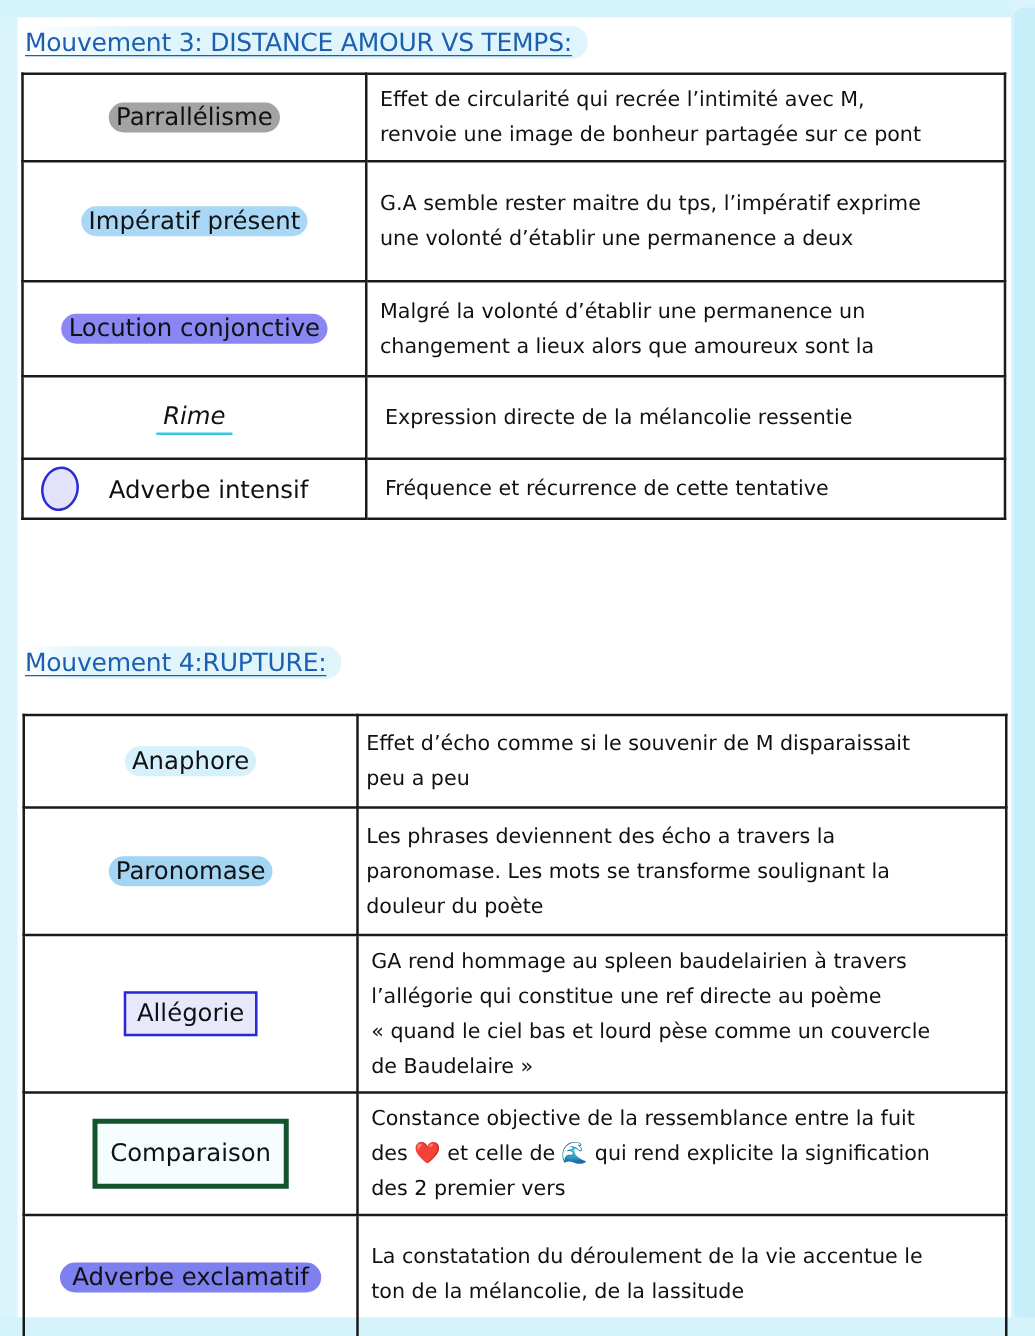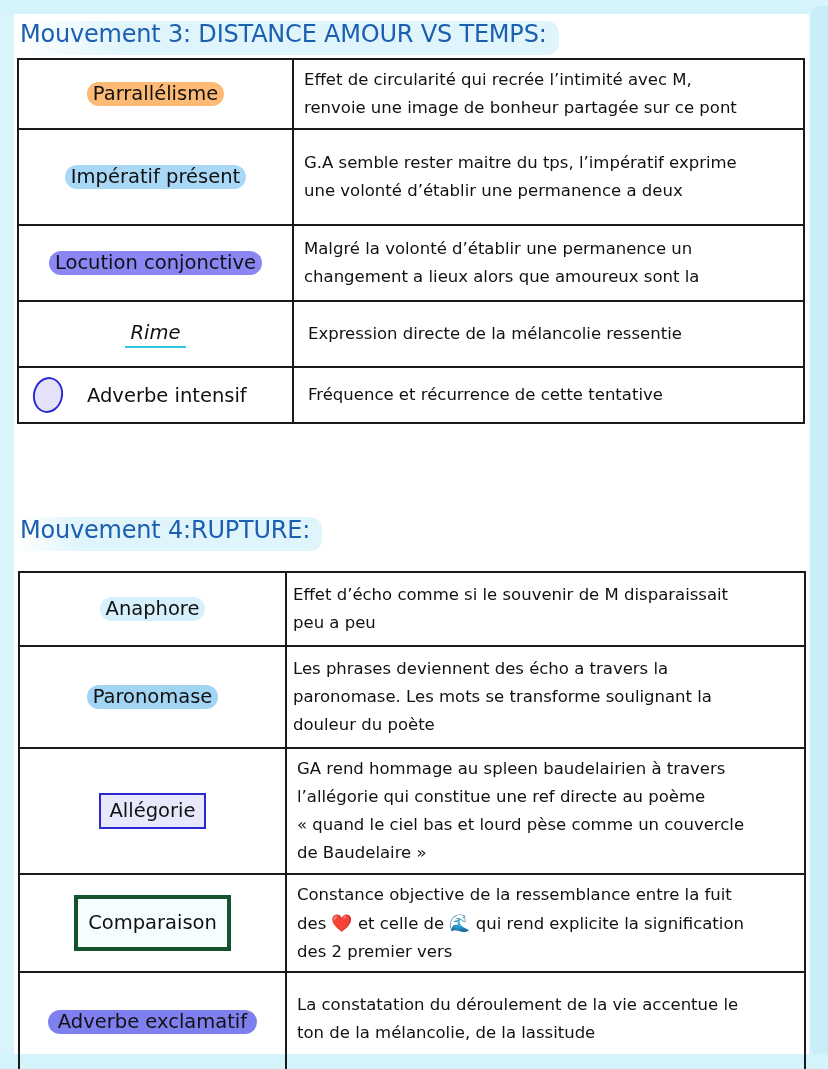--- a/index.html
+++ b/index.html
@@ -25,28 +25,29 @@
     .right-strip .tab {
       position: absolute; left: 2px; top: 6px; width: 17px; height: 1050px;
       background: #c7eef9; border-radius: 8px 0 0 8px;
     }
     .bottom-strip {
       position: absolute; left: 0; top: 1054px; width: 828px; height: 15px;
       background: #d4f3fb;
     }
     .heading {
       position: absolute;
-      font-size: 24px;
+      font-size: 20px;
       color: #1c5fb0;
+      text-decoration: underline;
       text-decoration-color: #1c5fb0;
       text-underline-offset: 3px;
       text-decoration-thickness: 1px;
       background: linear-gradient(90deg, rgba(215,243,251,0) 0%, #dff5fb 20%, #dff5fb 100%);
       border-radius: 0 12px 12px 0;
-      padding: 0 12px 8px 2px;
+      padding: 0 12px 0 2px;
       line-height: 26px;
       white-space: nowrap;
       letter-spacing: -0.2px;
     }
     table.grid {
       position: absolute;
       border-collapse: collapse;
       table-layout: fixed;
     }
     table.grid td {
@@ -56,21 +57,21 @@
     }
     td.term { text-align: center; font-size: 19.5px; }
     td.desc { font-size: 16.5px; line-height: 28px; padding-left: 10px !important; }
     td.desc.center { padding-left: 14px !important; }
     .hl {
       display: inline-block;
       padding: 0 6px;
       border-radius: 13px;
       line-height: 24px;
     }
-    .hl-pale   { background: #fdba74; }
+    .hl-pale   { background: #a3a3a3; }
     .hl-blue   { background: #a9d8f6; }
     .hl-purple { background: #8a86f3; }
     .hl-cyan   { background: #92dcf0; }
     .hl-anaph  { background: #d6f1fb; }
     .hl-parono { background: #a2d4f4; }
     .hl-excl   { background: #7e80f0; padding: 0 10px; }
     .ul-rime {
       display: inline-block;
       border-bottom: 2.5px solid #35c6e0;
       padding: 0 6px 1px 6px;
@@ -142,21 +143,21 @@
           <div>Malgré la volonté d’établir une permanence un</div>
           <div>changement a lieux alors que amoureux sont la</div>
         </td>
   </tr>
   <tr style="height:66px">
     <td class="term"><span class="ul-rime">Rime</span></td>
     <td class="desc center">
           <div>Expression directe de la mélancolie ressentie</div>
         </td>
   </tr>
-  <tr style="height:56px">
+  <tr style="height:48px">
     <td>
           <div class="adv-int" style="font-size:19.5px">
             <span class="circle-icon"></span>
             <span class="label">Adverbe intensif</span>
           </div>
         </td>
     <td class="desc center">
           <div>Fréquence et récurrence de cette tentative</div>
         </td>
   </tr>

